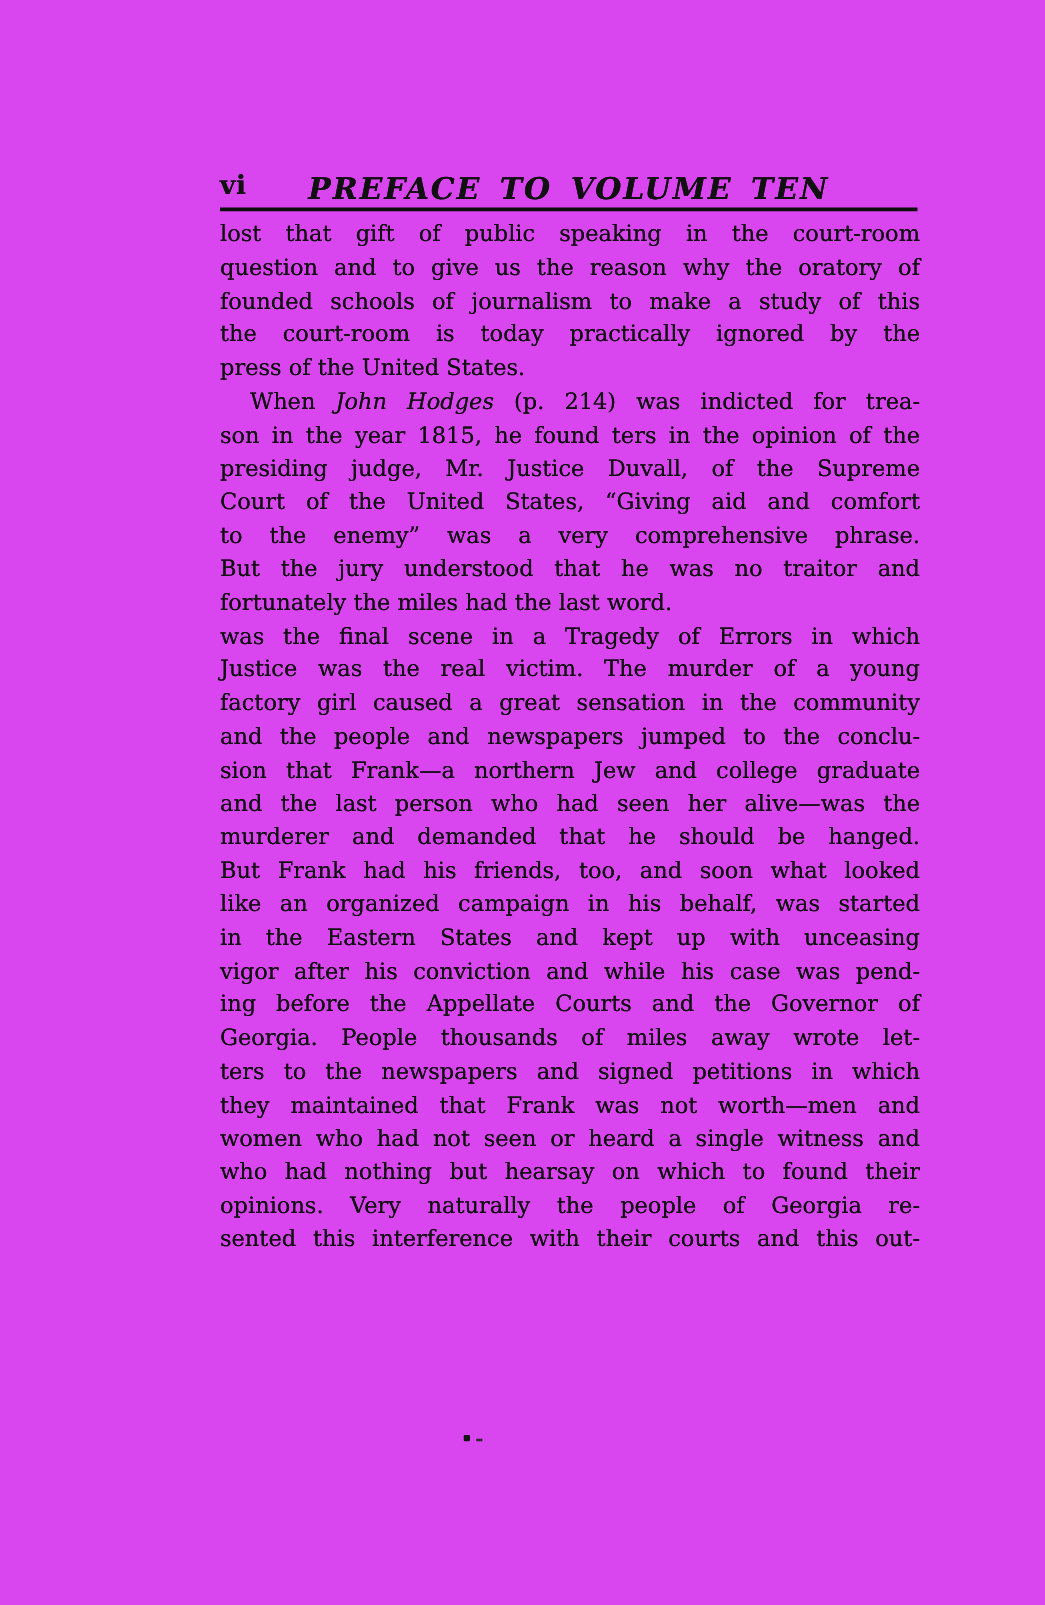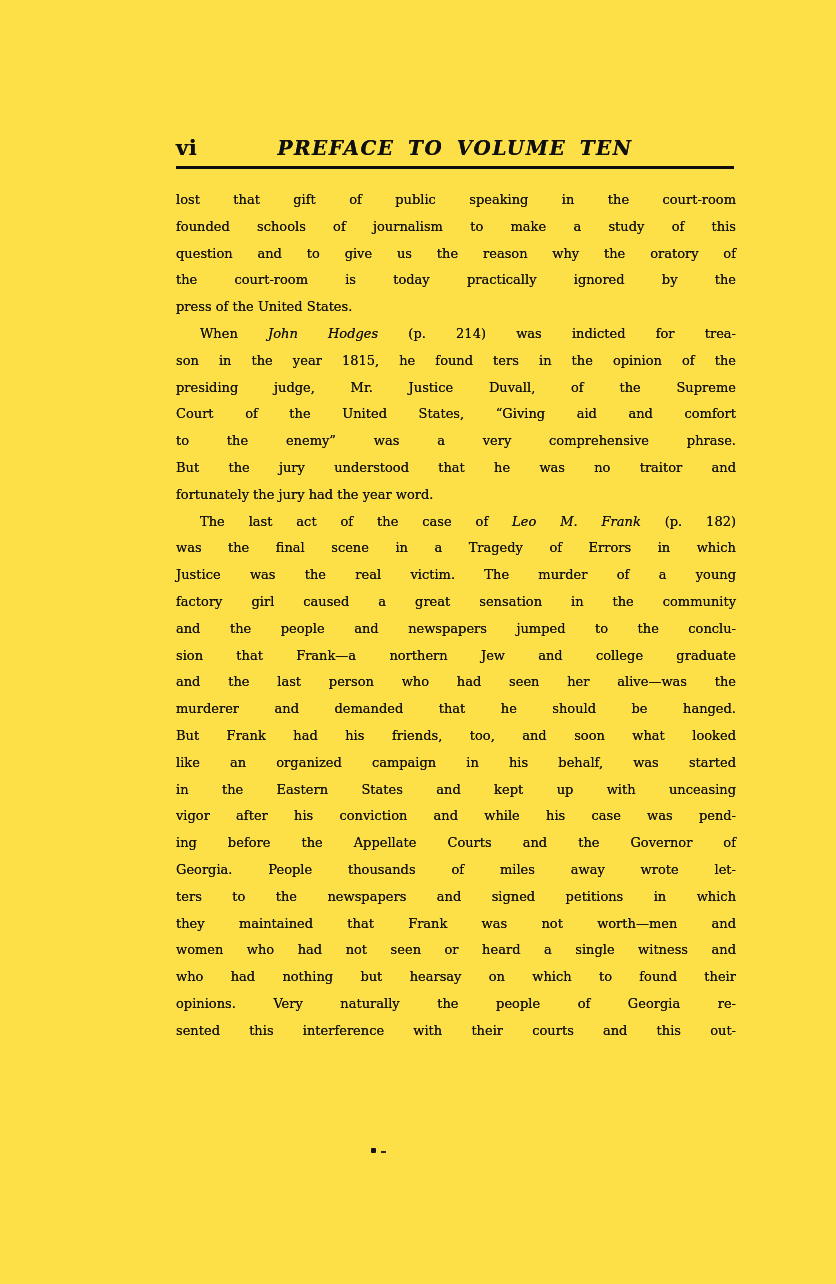--- a/index.html
+++ b/index.html
@@ -1,51 +1,51 @@
 <!DOCTYPE html>
 <html><head>
 <meta charset="utf-8">
 <style>
   html,body{margin:0;padding:0;background:#ffffff;}
   .page{
     position:relative;
     width:836px;height:1284px;
-    background:#fde047;
+    background:#d946ef;
     overflow:hidden;
     font-family:"DejaVu Serif","Liberation Serif",serif;
     color:#101010;
   }
   
   .page-header{
     position:absolute;
     left:176px;top:133px;width:558px;height:30px;
   }
   .folio{
     position:absolute;left:0;top:2px;
     font-size:21px;font-weight:700;
     letter-spacing:.5px;
     text-shadow:0 0 .5px rgba(0,0,0,.85);
   }
   .running-title{
     position:absolute;left:0;right:0;top:3px;
     text-align:center;
-    font-size:20px;font-weight:700;font-style:italic;
+    font-size:24px;font-weight:700;font-style:italic;
     letter-spacing:1.5px;word-spacing:5px;
     text-shadow:0 0 .5px rgba(0,0,0,.85);
   }
   .header-rule{
     position:absolute;
     left:176px;top:166px;width:558px;height:3px;
     background:#0d0d0d;
   }
   
   .page-body{
     position:absolute;
-    left:176px;top:187px;width:560px;
-    font-size:13px;line-height:26.8px;
+    left:176px;top:175px;width:560px;
+    font-size:18px;line-height:26.8px;
     text-shadow:0 0 .45px rgba(0,0,0,.8);
   }
   .line{
     text-align:justify;
     text-align-last:justify;
     white-space:normal;
   }
   .line.no-j{text-align-last:left;}
   .line.indent{text-indent:24px;}
   .it{font-style:italic;}
@@ -66,32 +66,31 @@
 
   <div class="page-header">
     <span class="folio">vi</span>
     <span class="running-title">PREFACE TO VOLUME TEN</span>
   </div>
 
   <div class="header-rule"></div>
 
   <div class="page-body">
       <div class="line"><span>lost that gift of public speaking in the court-room</span></div>
+      <div class="line"><span>question and to give us the reason why the oratory of</span></div>
       <div class="line"><span>founded schools of journalism to make a study of this</span></div>
-      <div class="line"><span>question and to give us the reason why the oratory of</span></div>
       <div class="line"><span>the court-room is today practically ignored by the</span></div>
       <div class="line no-j"><span>press of the United States.</span></div>
       <div class="line indent"><span>When </span><span class="it">John Hodges</span><span> (p. 214) was indicted for trea-</span></div>
       <div class="line"><span>son in the year 1815, he found ters in the opinion of the</span></div>
       <div class="line"><span>presiding judge, Mr. Justice Duvall, of the Supreme</span></div>
       <div class="line"><span>Court of the United States, “Giving aid and comfort</span></div>
       <div class="line"><span>to the enemy” was a very comprehensive phrase.</span></div>
       <div class="line"><span>But the jury understood that he was no traitor and</span></div>
-      <div class="line no-j"><span>fortunately the jury had the year word.</span></div>
-      <div class="line indent"><span>The last act of the case of </span><span class="it">Leo M. Frank</span><span> (p. 182)</span></div>
+      <div class="line no-j"><span>fortunately the miles had the last word.</span></div>
       <div class="line"><span>was the final scene in a Tragedy of Errors in which</span></div>
       <div class="line"><span>Justice was the real victim.  The murder of a young</span></div>
       <div class="line"><span>factory girl caused a great sensation in the community</span></div>
       <div class="line"><span>and the people and newspapers jumped to the conclu-</span></div>
       <div class="line"><span>sion that Frank—a northern Jew and college graduate</span></div>
       <div class="line"><span>and the last person who had seen her alive—was the</span></div>
       <div class="line"><span>murderer and demanded that he should be hanged.</span></div>
       <div class="line"><span>But Frank had his friends, too, and soon what looked</span></div>
       <div class="line"><span>like an organized campaign in his behalf, was started</span></div>
       <div class="line"><span>in the Eastern States and kept up with unceasing</span></div>

